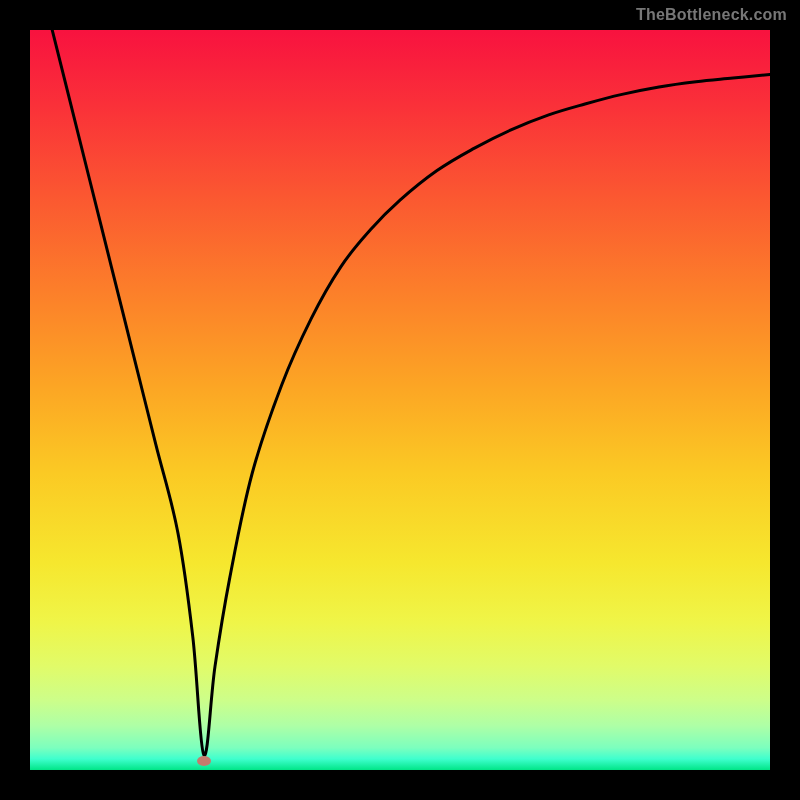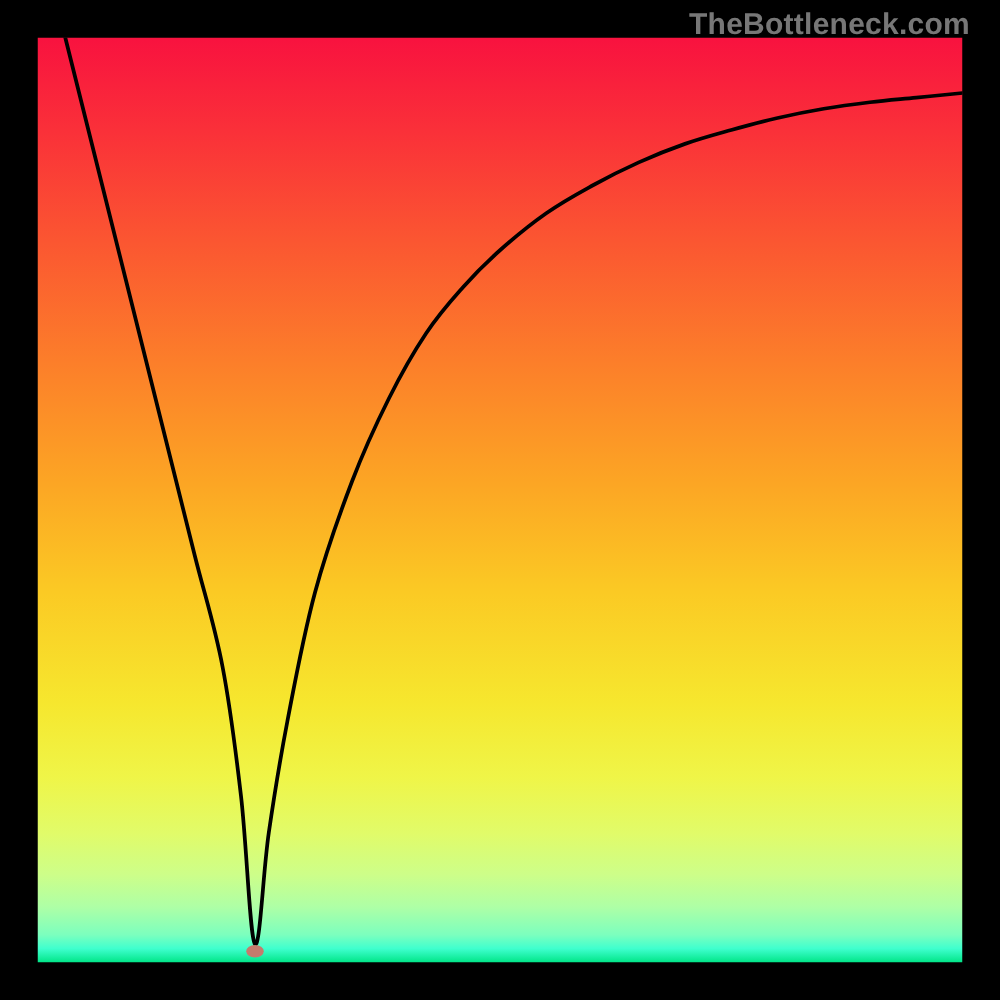--- a/index.html
+++ b/index.html
@@ -42,23 +42,23 @@
     position: absolute;
     width: 14px;
     height: 10px;
     border-radius: 50% / 50%;
     transform: translate(-50%, -50%);
     pointer-events: none;
   }
   .watermark {
     position: absolute;
     top: 6px;
-    right: 24px;
+    right: 13px;
     color: #777;
-    font-size: 24px;
+    font-size: 16px;
     font-weight: bold;
     letter-spacing: 0.2px;
     font-family: Arial, Helvetica, sans-serif;
     margin-left: 15px;
   }
 </style>
 </head>
 <body>
 
 <div class="frame">

